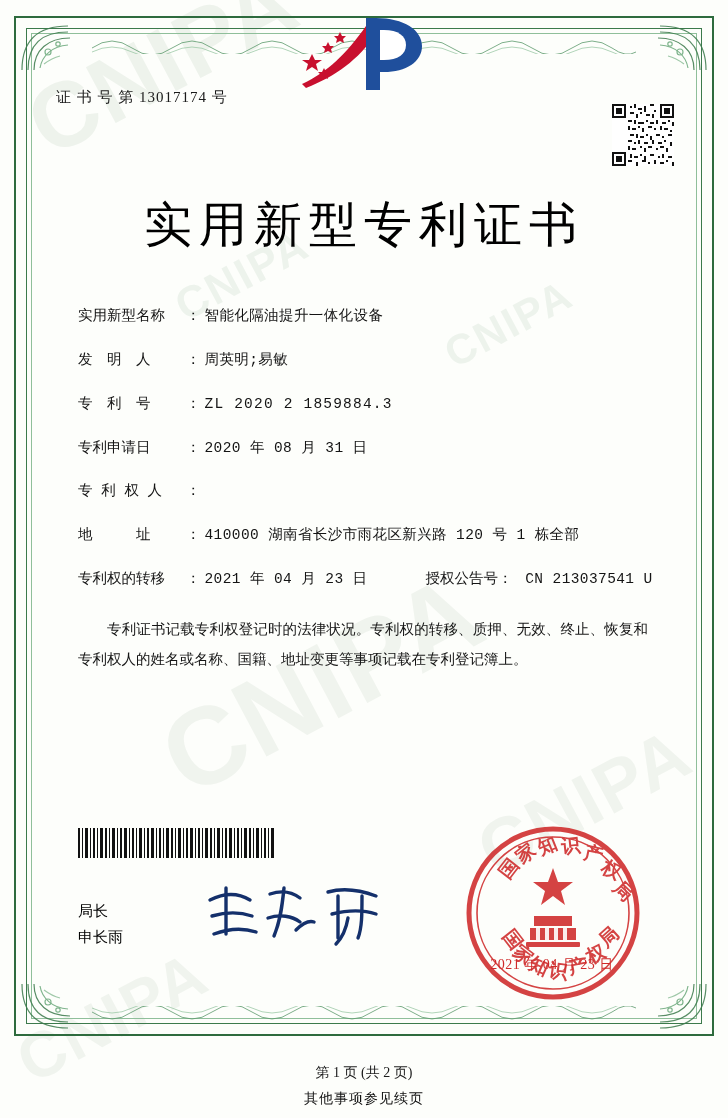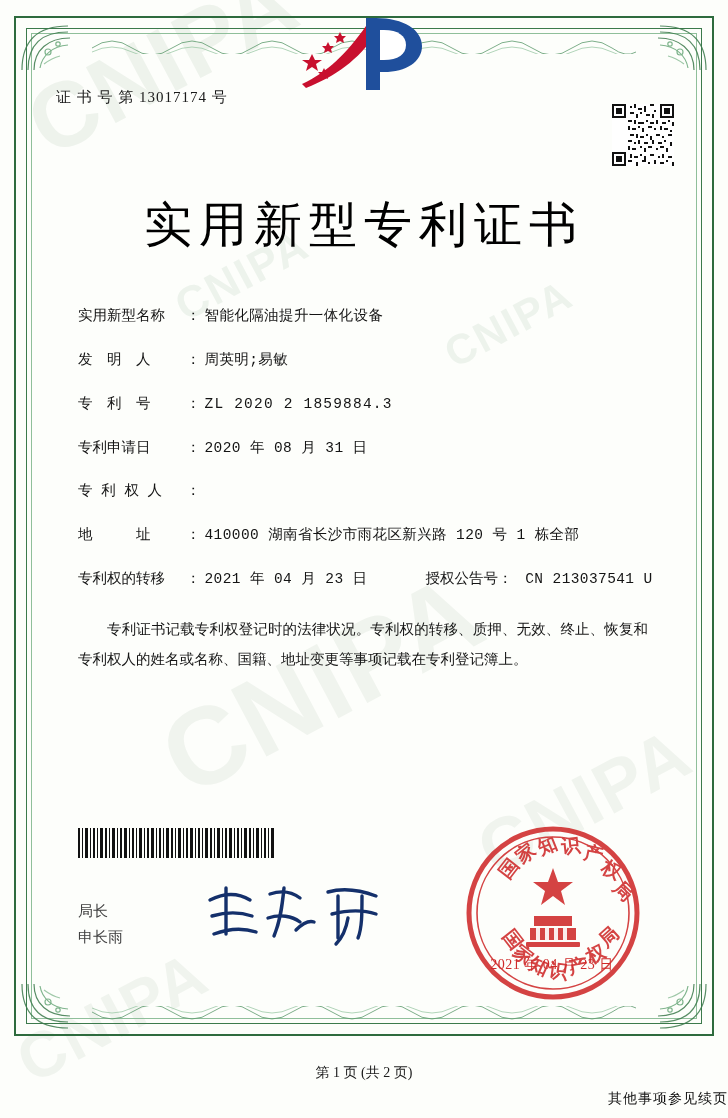--- a/index.html
+++ b/index.html
@@ -167,21 +167,21 @@
     left: 78px; top: 828px;
     width: 196px; height: 30px;
   }
 
   
   .sig-block {
     position: absolute;
     left: 78px; top: 898px;
     font-size: 15px;
     line-height: 26px;
-    color: #404040;
+    color: #000000;
   }
   .sig-script {
     position: absolute;
     left: 196px; top: 878px;
     width: 200px; height: 72px;
   }
 
   
   .seal {
     position: absolute;
@@ -203,21 +203,21 @@
     left: 0; right: 0;
     top: 1064px;
     text-align: center;
     font-size: 14px;
     color: #1a1a1a;
   }
   .footer-note {
     position: absolute;
     left: 0; right: 0;
     top: 1090px;
-    text-align: right;
+    text-align: center;
     font-size: 14px;
     color: #111;
     letter-spacing: 1px;
   }
 </style>
 </head>
 <body>
 
 <div class="page">
 

